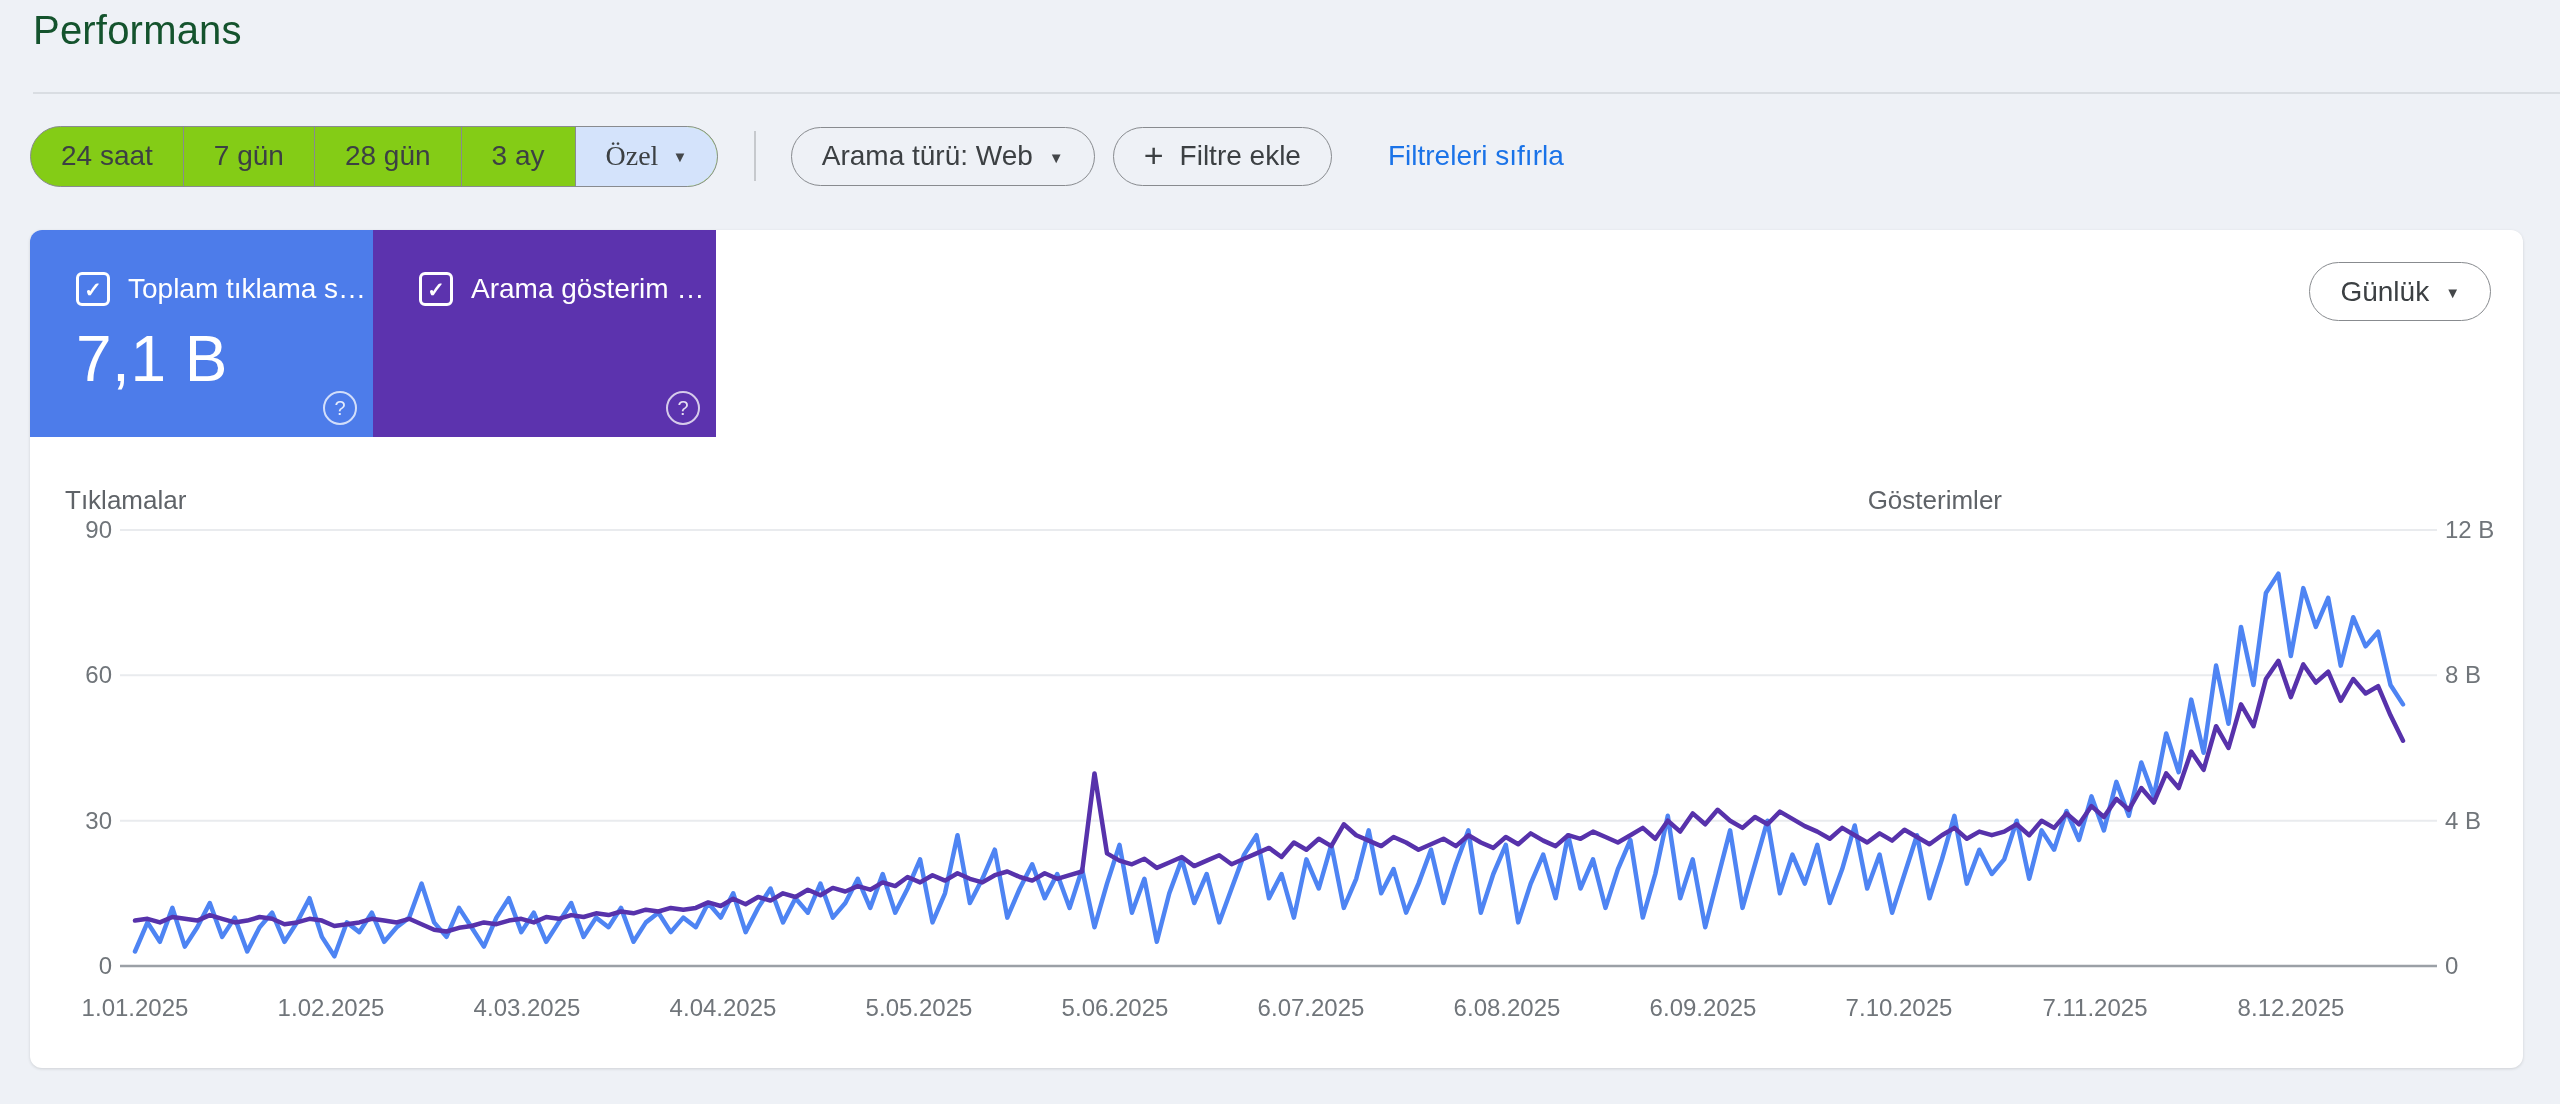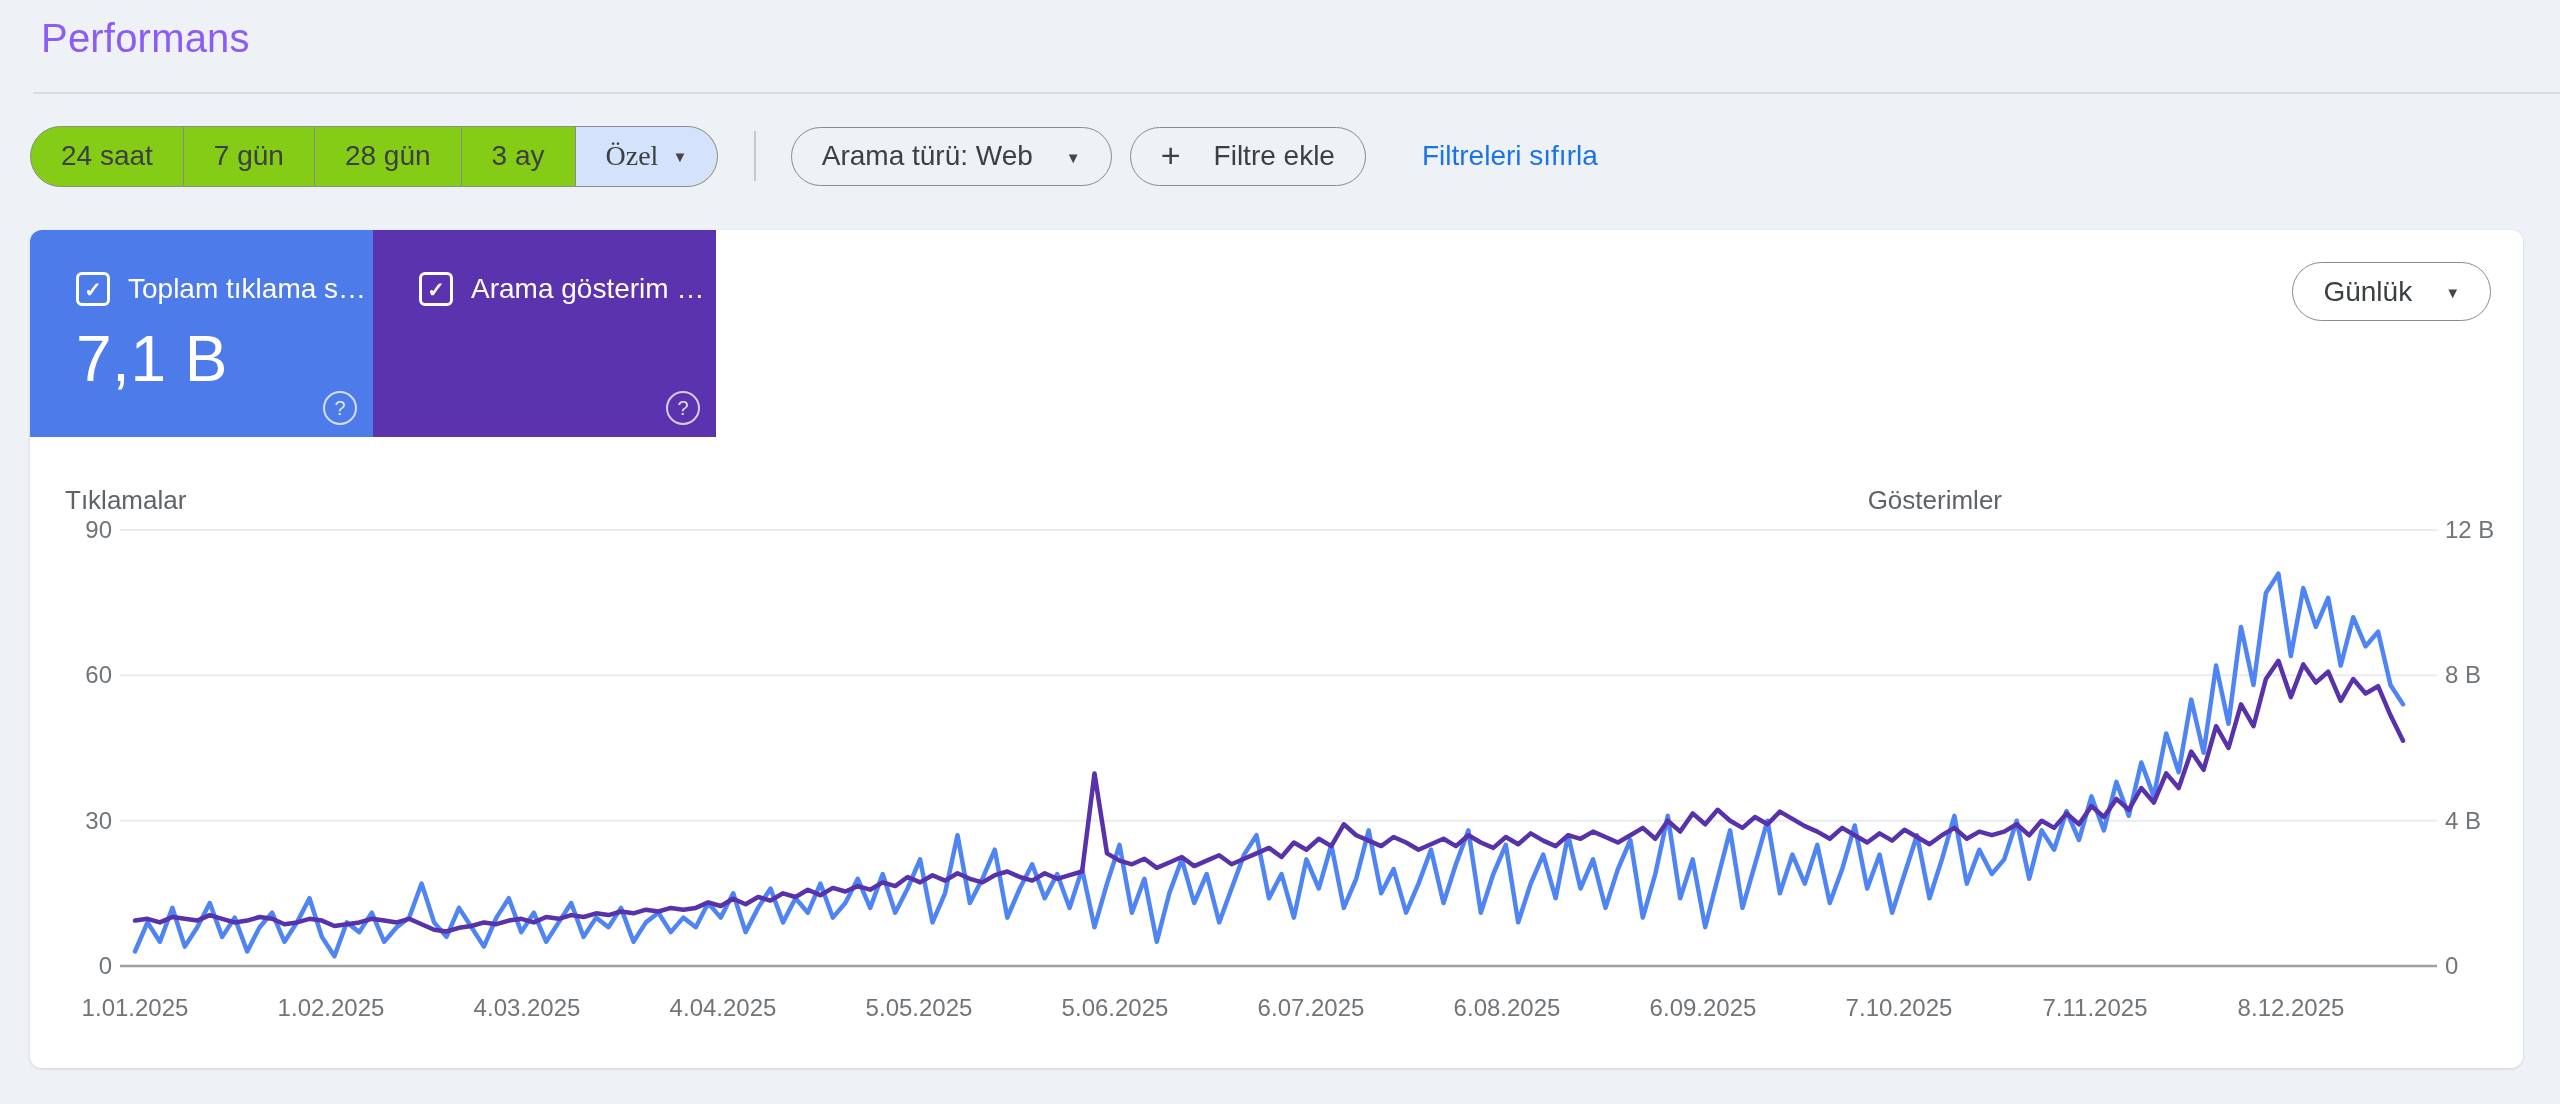--- a/index.html
+++ b/index.html
@@ -1,31 +1,31 @@
 <!DOCTYPE html>
 <html><head>
 <meta charset="utf-8">
 <style>
   html,body{margin:0;padding:0;}
   body{font-family:"Liberation Sans", sans-serif; background:#eef1f6;}
   .page{position:relative;width:2560px;height:1104px;background:#eef1f6;overflow:hidden;}
 
   
-  .page-title{position:absolute;left:33px;top:8px;margin:8px;font-size:40px;font-weight:500;color:#8b5cf6;letter-spacing:.2px;}
+  .page-title{position:absolute;left:33px;top:8px;margin:0;font-size:40px;font-weight:500;color:#14532d;letter-spacing:.2px;}
   .top-divider{position:absolute;left:33px;right:0;top:92px;height:1.5px;background:#d9dde2;}
 
   
   .toolbar{position:absolute;left:30px;top:125px;height:62px;display:flex;align-items:center;}
   .seg-group{display:inline-flex;border:1.5px solid #888b8f;border-radius:31px;overflow:hidden;background:#84cc16;height:59px;}
   .seg-btn{display:flex;align-items:center;gap:14px;padding:0 30px;font-size:28px;color:#3c4043;background:transparent;border:none;border-left:1.5px solid #888b8f;cursor:pointer;font-family:inherit;}
   .seg-btn:first-child{border-left:none;}
   .seg-btn.selected{background:#d4e3fb;font-family:Liberation Serif, serif;}
   .caret{font-size:15px;color:#44474a;line-height:1;transform:translateY(1px);}
   .v-divider{width:1.5px;height:50px;background:#c6c9cd;margin:0 35px 0 36px;}
-  .pill{display:inline-flex;align-items:center;gap:33px;height:59px;padding:0 30px;font-size:28px;color:#3c4043;background:#eef1f6;border:1.5px solid #888b8f;border-radius:31px;cursor:pointer;font-family:inherit;}
+  .pill{display:inline-flex;align-items:center;gap:16px;height:59px;padding:0 30px;font-size:28px;color:#3c4043;background:#eef1f6;border:1.5px solid #888b8f;border-radius:31px;cursor:pointer;font-family:inherit;}
   .pill + .pill{margin-left:18px;}
   .plus-icon{font-size:34px;font-weight:400;color:#3c4043;line-height:1;transform:translateY(-1px);}
   .reset-link{margin-left:56px;font-size:28px;color:#1a73e8;text-decoration:none;cursor:pointer;}
 
   
   .panel{position:absolute;left:30px;top:230px;width:2493px;height:838px;background:#ffffff;border-radius:12px;box-shadow:0 1px 3px rgba(60,64,67,.18);}
 
   
   .cards{position:absolute;left:0;top:0;display:flex;}
   .metric-card{position:relative;width:343px;height:207px;color:#fff;cursor:pointer;}

